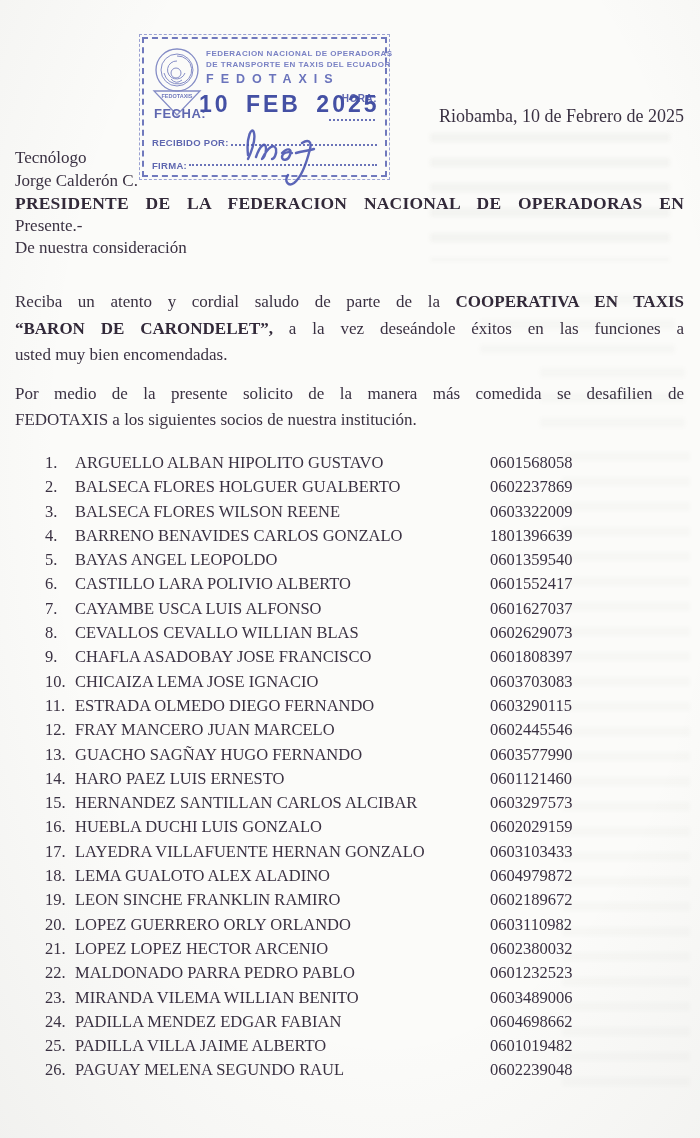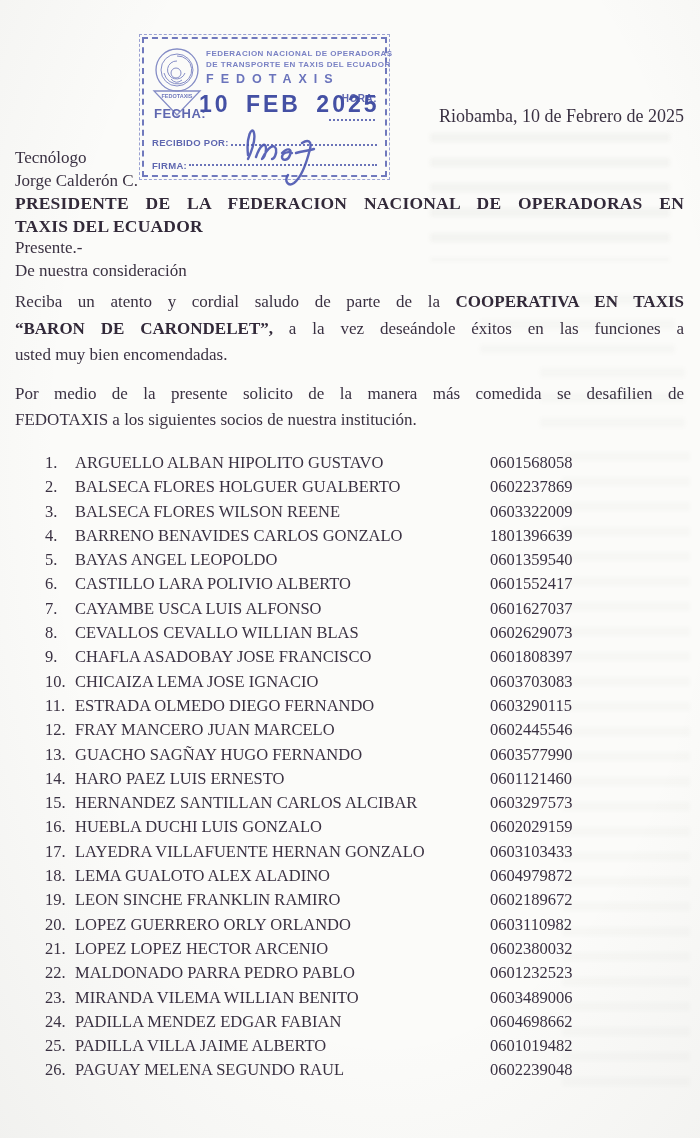--- a/index.html
+++ b/index.html
@@ -150,21 +150,20 @@
       </g>
     </svg>
   </div>
 
   <div class="date-line">Riobamba, 10 de Febrero de 2025</div>
 
   <div class="addr">
     <div>Tecnólogo</div>
     <div>Jorge Calderón C.</div>
     <div class="role jlast">PRESIDENTE DE LA FEDERACION NACIONAL DE OPERADORAS EN</div>
-    <div class="role">TAXIS DEL ECUADOR</div>
     <div>Presente.-</div>
     <div>De nuestra consideración</div>
   </div>
 
   <div class="para p1">
     <div class="jlast">
       <span>Reciba un atento y cordial saludo de parte de la </span><b>COOPERATIVA EN TAXIS</b>
     </div>
     <div class="jlast">
       <b>“BARON DE CARONDELET”,</b><span> a la vez deseándole éxitos en las funciones a</span>

